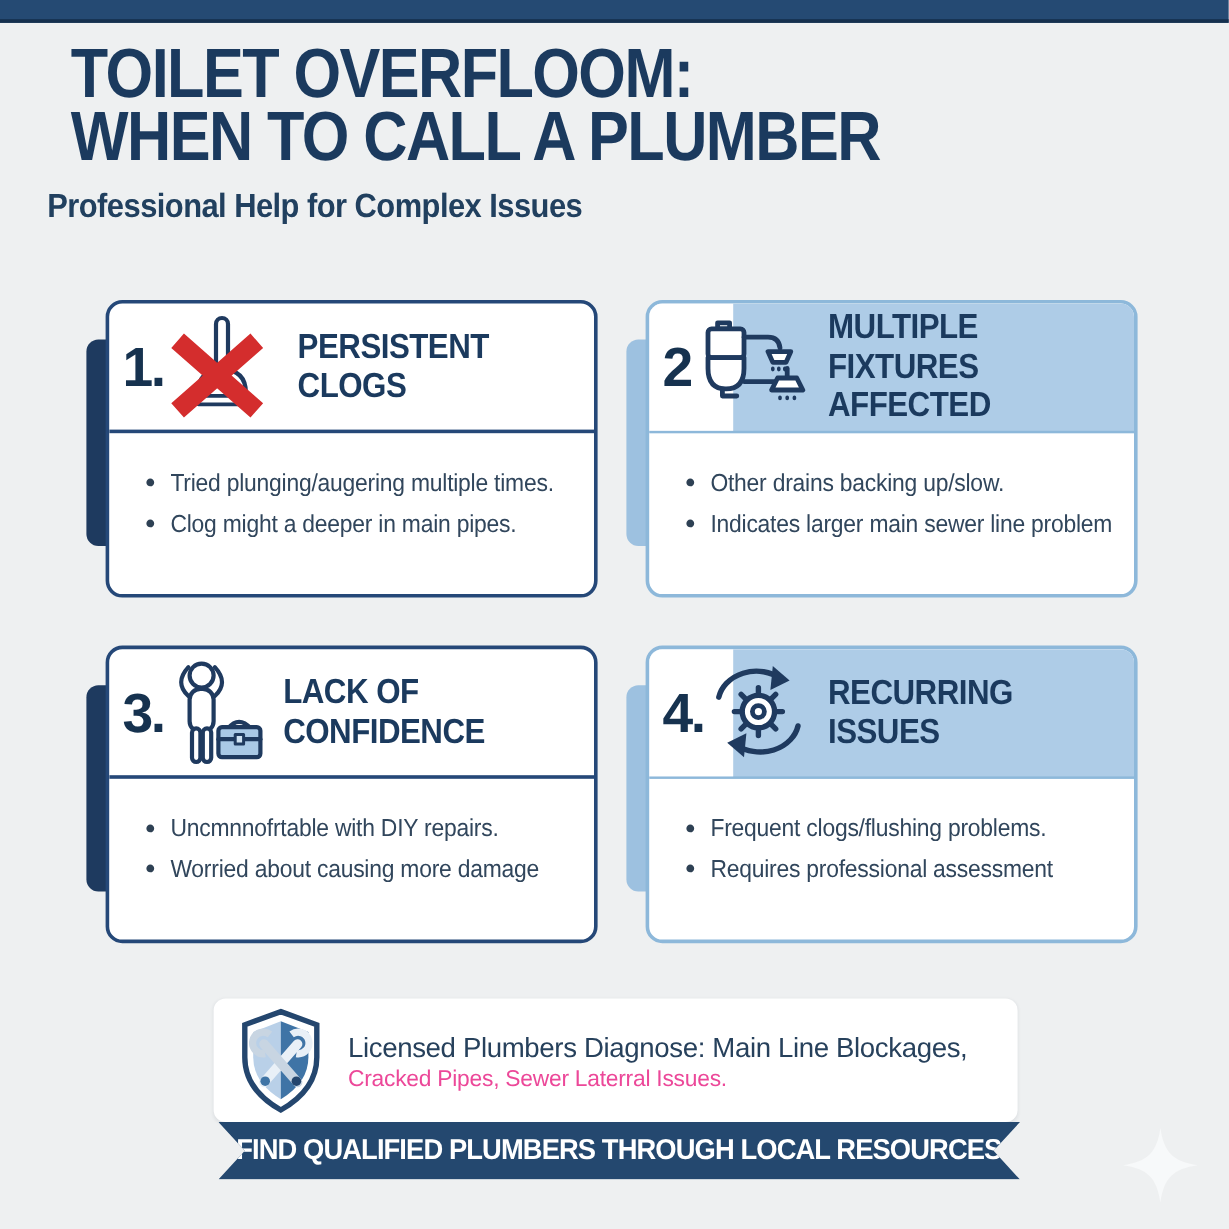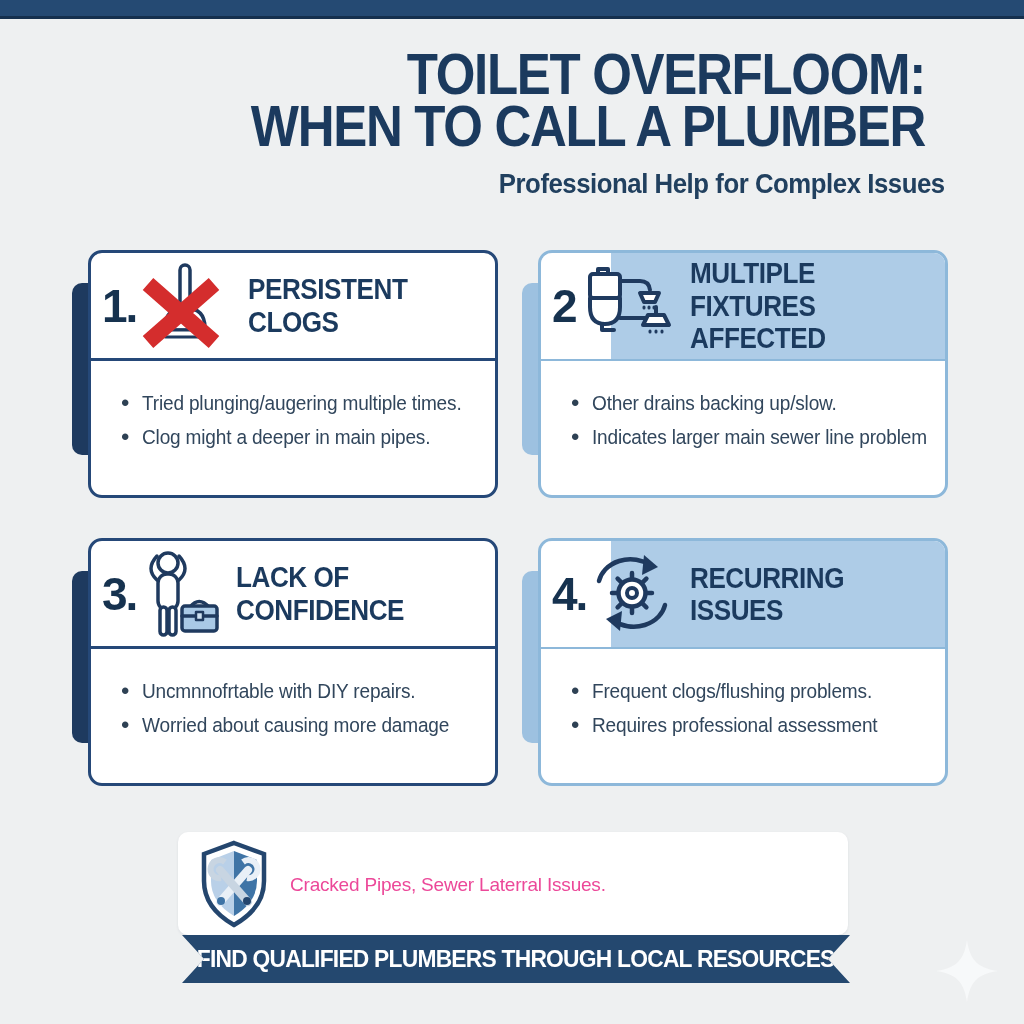--- a/index.html
+++ b/index.html
@@ -7,21 +7,21 @@
   body {
     position:relative; overflow:hidden;
     background:#eef0f1;
     font-family:"Liberation Sans", sans-serif;
     color:#1b3a5e;
   }
   .top-bar { position:absolute; top:0; left:0; width:1024px; height:19px;
     background:#254a73; border-bottom:3px solid #15304e; }
 
   
-  .page-header { position:absolute; top:48px; left:0; width:984px; text-align:right; }
+  .page-header { position:absolute; top:36px; left:0; width:984px; text-align:left; }
   .title-line { font-size:58px; font-weight:800; line-height:52px; letter-spacing:-1.5px;
     color:#1b3a5e; transform:scaleX(.88); transform-origin:center; white-space:nowrap; }
   .subtitle { margin-top:16px; font-size:28px; font-weight:700; letter-spacing:-.5px;
     color:#21405f; transform:scaleX(.92); transform-origin:center; }
 
   
   .card { position:absolute; width:410px; height:248px; }
   #card1 { left:88px; top:250px; } #card2 { left:538px; top:250px; }
   #card3 { left:88px; top:538px; } #card4 { left:538px; top:538px; }
   .tab { position:absolute; left:-16px; top:33px; width:40px; height:172px; border-radius:10px; }
@@ -227,20 +227,21 @@
       <path d="M36 11 L59 20 V41 Q59 62 36 76 Z" fill="#3f74a6"></path>
       <path d="M22 62 L50 30" stroke="#e9f0f7" stroke-width="8" stroke-linecap="round"></path>
       <path d="M45 22 a9 9 0 1 1 4 16" stroke="#e9f0f7" stroke-width="6" fill="none"></path>
       <circle cx="23" cy="61" r="4" fill="#3f74a6"></circle>
       <path d="M22 30 L50 62" stroke="#c8d5e2" stroke-width="8" stroke-linecap="round"></path>
       <path d="M27 22 a9 9 0 1 0 -4 16" stroke="#c8d5e2" stroke-width="6" fill="none"></path>
       <circle cx="49" cy="61" r="4" fill="#24466e"></circle>
     </svg>
   </div>
   <div class="footer-text">
+    <div class="footer-line1">Licensed Plumbers Diagnose: Main Line Blockages,</div>
     <div class="footer-line2">Cracked Pipes, Sewer Laterral Issues.</div>
   </div>
 </section>
 
 <div class="ribbon">
   <span class="ribbon-label">FIND QUALIFIED PLUMBERS THROUGH LOCAL RESOURCES</span>
 </div>
 
 <div class="sparkle">
   <svg width="62" height="62" viewBox="0 0 64 64">

